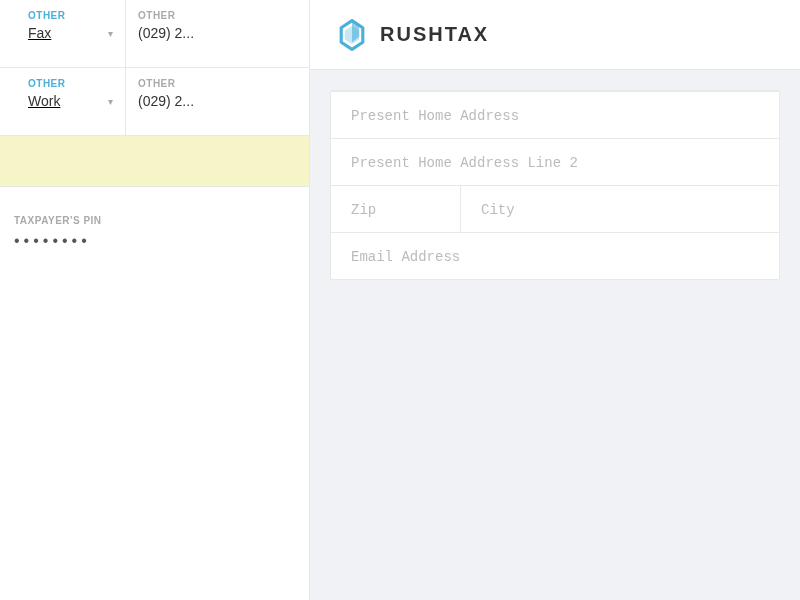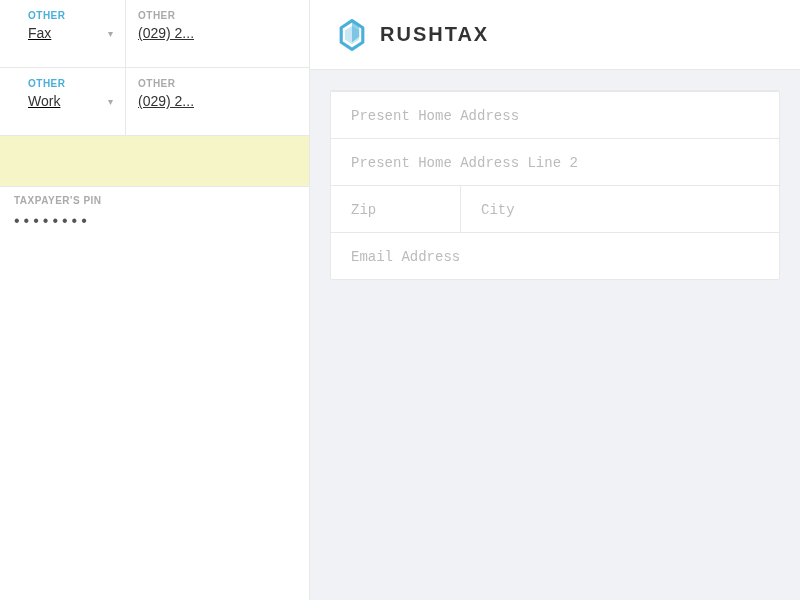--- a/index.html
+++ b/index.html
@@ -88,33 +88,32 @@
       color: #aaa;
       font-weight: 600;
       letter-spacing: 0.5px;
       text-transform: uppercase;
       margin-bottom: 4px;
     }
 
     .phone-number-value {
       font-size: 14px;
       color: #333;
-      text-decoration: underline;
     }
 
     
     .highlight-row {
       height: 50px;
       background: #f5f5c8;
     }
 
     
     .pin-section {
       border-top: 1px solid #e8e8e8;
-      padding: 8px 14px;
+      padding: 28px 14px;
     }
 
     .pin-label {
       font-size: 10px;
       color: #aaa;
       font-weight: 600;
       letter-spacing: 0.5px;
       text-transform: uppercase;
       margin-bottom: 6px;
     }

